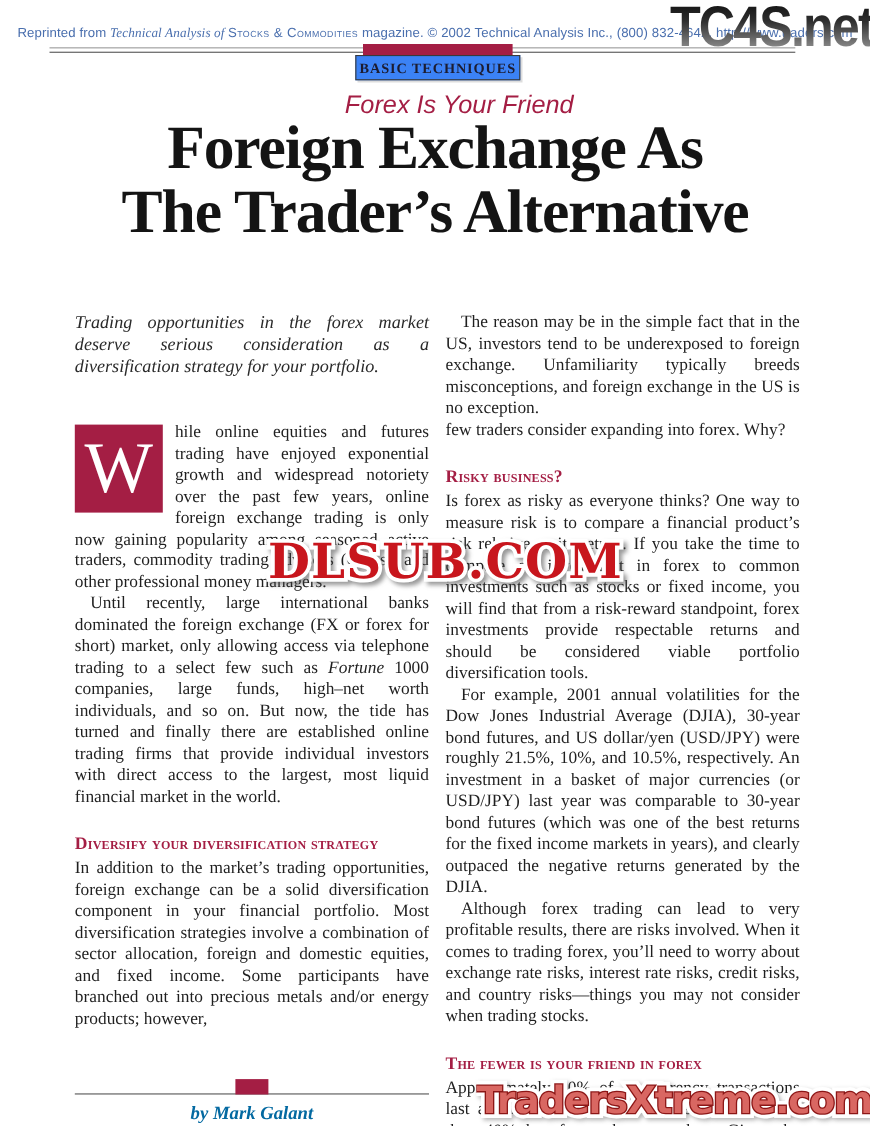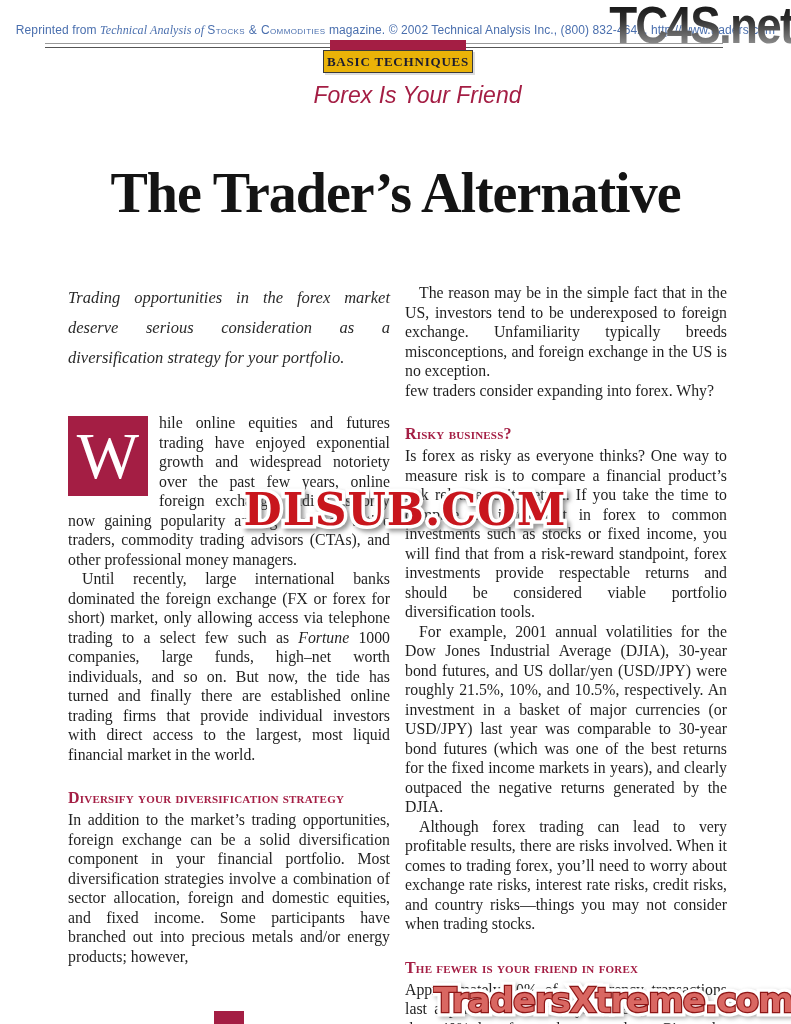--- a/index.html
+++ b/index.html
@@ -34,21 +34,21 @@
   .double-rule{
     position:absolute;top:43px;left:45px;width:678px;height:5px;
     border-top:1px solid #9a9a9a;border-bottom:1.5px solid #555;
   }
   .section-bar{
     position:absolute;top:40px;left:330px;width:136px;height:10px;
     background:var(--accent);
   }
   .section-box{
     position:absolute;top:50px;left:323px;width:150px;height:23px;
-    background:#eab308;border:1.2px solid #3a3a3a;
+    background:#3b82f6;border:1.2px solid #3a3a3a;
     display:flex;align-items:center;justify-content:center;
     font-weight:bold;font-size:13px;letter-spacing:.8px;color:#1c1c30;
     box-shadow:2px 2px 0 rgba(120,120,120,.25);
   }
   .kicker{
     position:absolute;top:82px;left:0;width:100%;
     text-align:center;
     font-family:"Liberation Sans", sans-serif;
     font-style:italic;font-size:23px;
     color:var(--accent);
@@ -60,21 +60,21 @@
     font-weight:bold;font-size:56px;line-height:58px;letter-spacing:-1px;
     color:#141414;
   }
   
   .columns{
     position:absolute;top:283px;left:68px;width:659px;
     display:flex;gap:15px;
   }
   .col{width:322px;}
   .lead{
-    font-style:italic;font-size:16.5px;line-height:30px;
+    font-style:italic;font-size:16.5px;line-height:20px;
     text-align:justify;color:#2a2a2a;
     margin-bottom:40px;
   }
   .body-para{
     font-size:15.8px;line-height:19.5px;
     text-align:justify;
   }
   .body-para.indent{text-indent:14px;}
   .body-para .em{font-style:italic;}
   .sec-heading{
@@ -158,21 +158,21 @@
   <div class="reprint-line"><span class="seg-regular">Reprinted from </span><span class="seg-italic">Technical Analysis of </span><span class="seg-smallcaps">Stocks &amp; Commodities</span><span class="seg-regular"> magazine. © 2002 Technical Analysis Inc., (800) 832-4642, http://www.traders.com</span></div>
   <div class="double-rule"></div>
   <div class="section-bar"></div>
   <div class="section-box">
     <span>BASIC TECHNIQUES</span>
   </div>
 
   <div class="kicker">Forex Is Your Friend</div>
 
   <h1 class="article-title">
-    <br>
+    <span>Foreign Exchange As</span><br>
     <span>The Trader’s Alternative</span>
   </h1>
 
   <div class="columns">
     <div class="col">
       <p class="lead">Trading opportunities in the forex market deserve serious consideration as a diversification strategy for your portfolio.</p>
       <div id="left-col">
           <p class="body-para"><span class="dropcap">W</span><span>hile online equities and futures trading have enjoyed exponential growth and widespread notoriety over the past few years, online foreign exchange trading is only now gaining popularity among seasoned active traders, commodity trading advisors (CTAs), and other professional money managers.</span></p>
           <p class="body-para indent"><span>Until recently, large international banks dominated the foreign exchange (FX or forex for short) market, only allowing access via telephone trading to a select few such as </span><span class="em">Fortune</span><span> 1000 companies, large funds, high–net worth individuals, and so on. But now, the tide has turned and finally there are established online trading firms that provide individual investors with direct access to the largest, most liquid financial market in the world.</span></p>
           <h3 class="sec-heading">Diversify your diversification strategy</h3>

